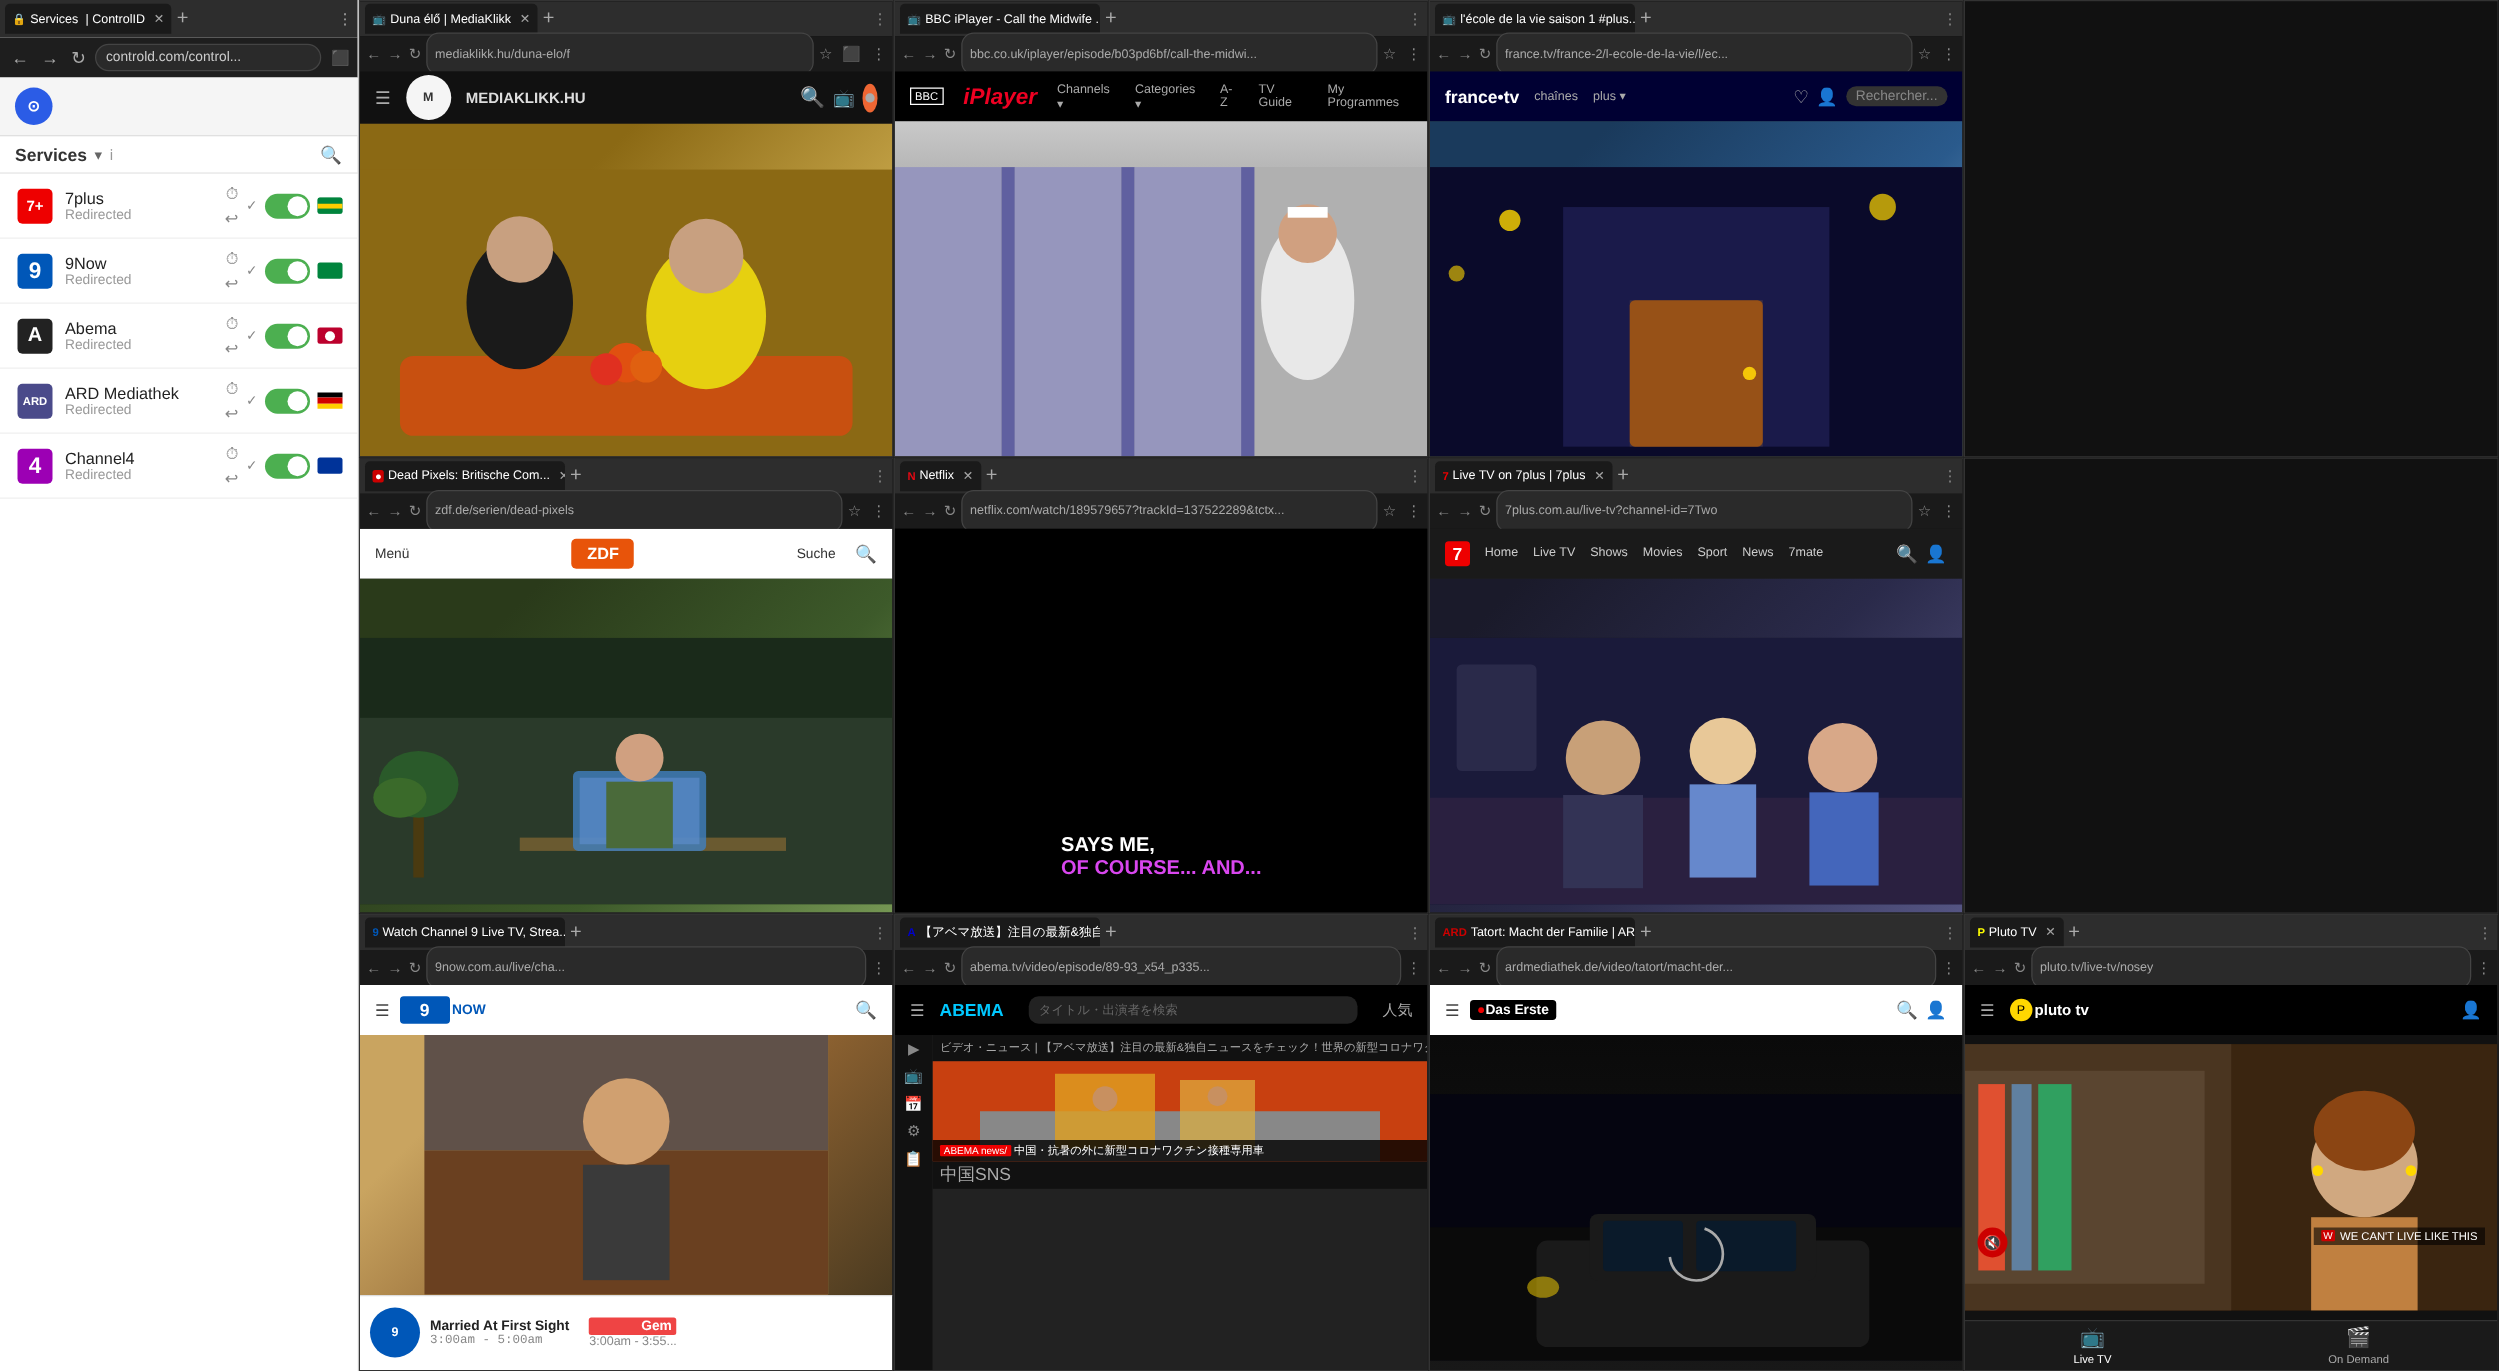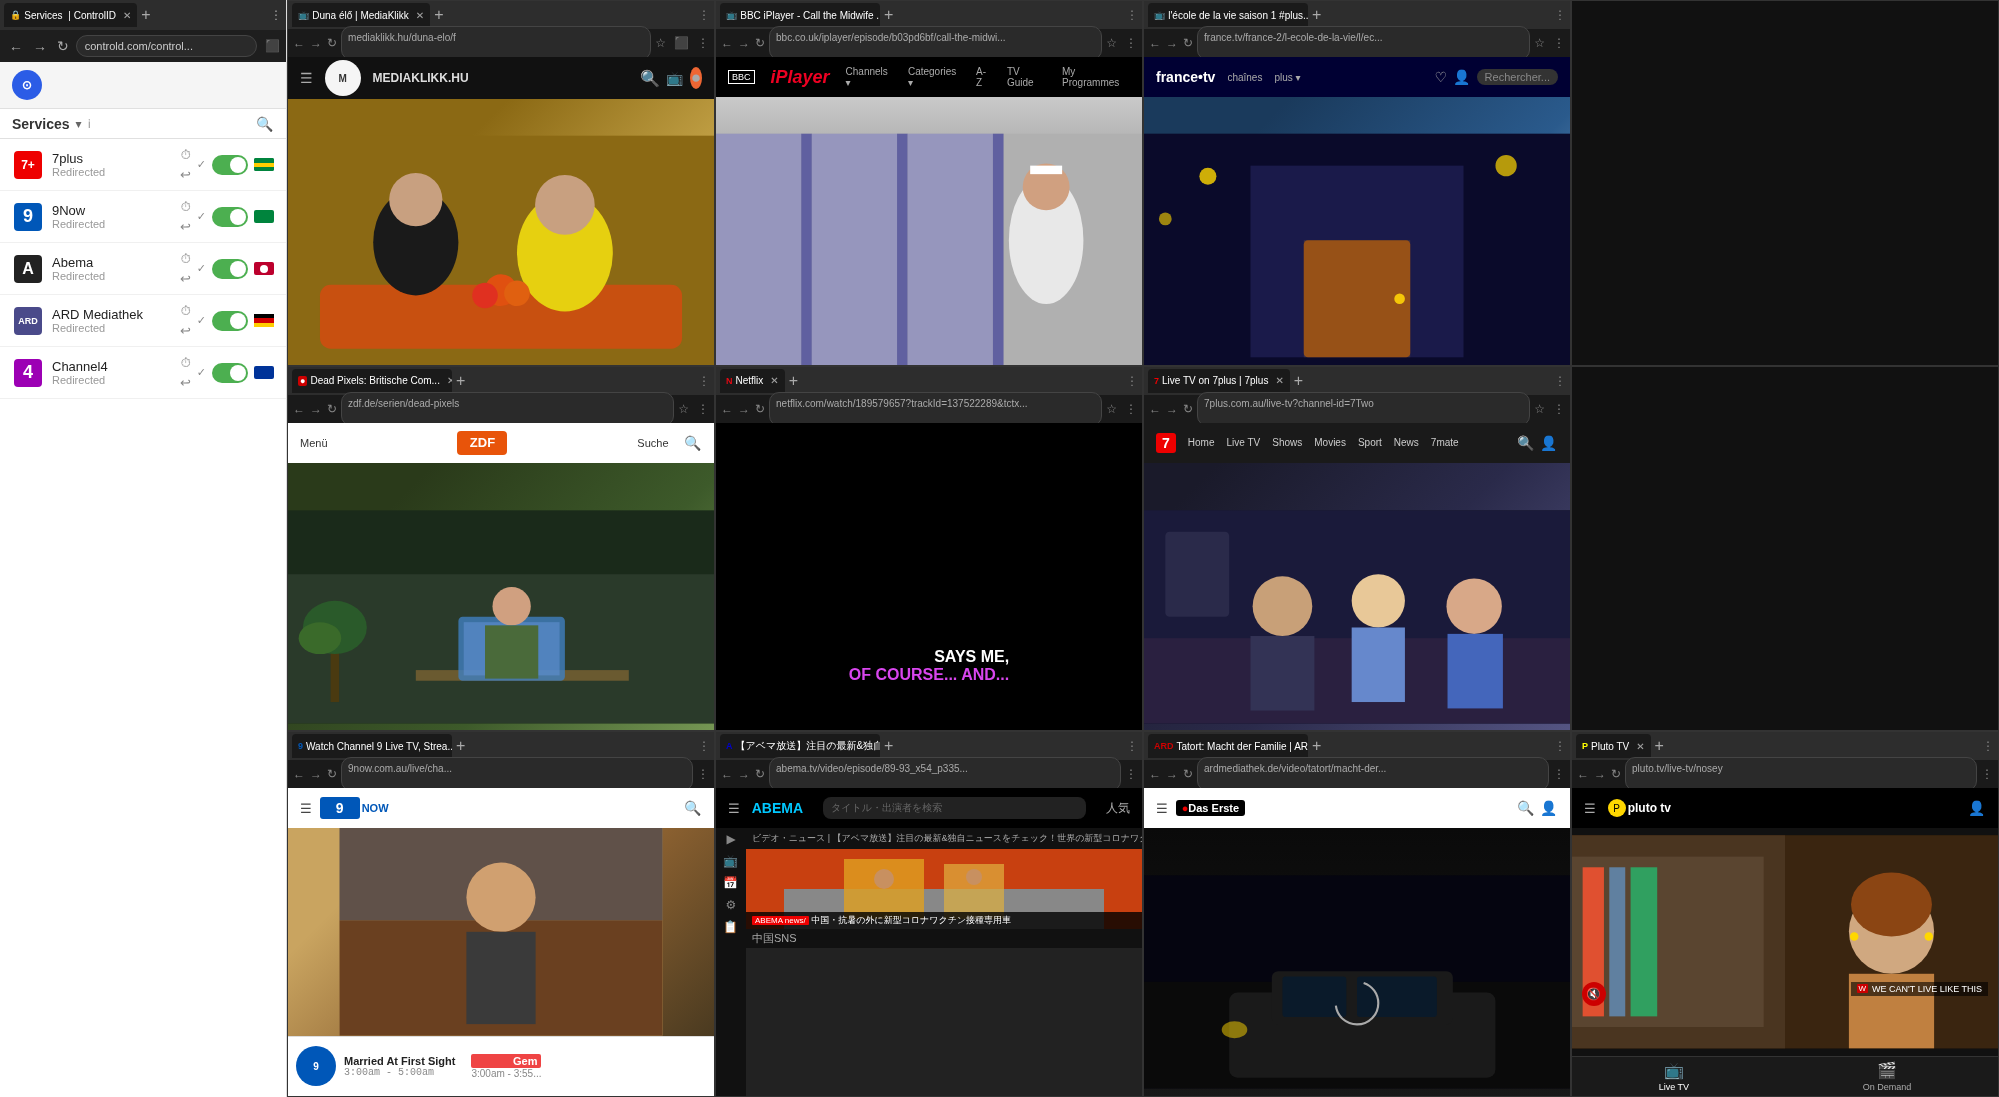--- a/index.html
+++ b/index.html
@@ -280,21 +280,21 @@
     .stream-address {
       flex: 1;
       background: #2a2a2a;
       border: 1px solid #444;
       border-radius: 10px;
       height: 20px;
       padding: 16px 6px;
       font-size: 10px;
       color: #aaa;
       display: flex;
-      align-items: flex-end;
+      align-items: center;
       overflow: hidden;
       white-space: nowrap;
     }
 
     .stream-content {
       flex: 1;
       overflow: hidden;
       position: relative;
       background: #222;
     }
@@ -932,21 +932,21 @@
           <span>netflix.com/watch/189579657?trackId=137522289&amp;tctx...</span>
         </div>
         <div class="nav-icons">
           <span class="stream-nav-icon">☆</span>
           <span class="stream-nav-icon">⋮</span>
         </div>
       </div>
       <div class="stream-content netflix-content">
 
         <div style="width:100%;height:100%;background:#000;display:flex;align-items:center;justify-content:center;position:relative;">
-          <div style="position:absolute;bottom:46px;left:50%;transform:translateX(-50%);text-align:right;">
+          <div style="position:absolute;bottom:26px;left:50%;transform:translateX(-50%);text-align:left;">
             <div style="color:white;font-size:16px;font-weight:bold;text-shadow:2px 2px 4px #000;">SAYS ME,</div>
             <div style="color:#d946ef;font-size:16px;font-weight:bold;text-shadow:2px 2px 4px #000;">OF COURSE... AND...</div>
           </div>
         </div>
       </div>
     </div>
 
     <div class="stream-panel">
       <div class="stream-tab-bar">
         <div class="stream-tab active">
@@ -1142,21 +1142,21 @@
 
                 <circle cx="100" cy="30" r="10" fill="#c89060"></circle>
                 <circle cx="190" cy="28" r="8" fill="#c89060"></circle>
               </svg>
 
               <div style="position:absolute;bottom:0;left:0;right:0;background:rgba(0,0,0,0.8);padding:2px 6px;font-size:9px;color:#fff;">
                 <span style="background:#e00;color:white;padding:0 3px;font-size:8px;border-radius:1px;">ABEMA news/</span>
                 <span>中国・抗暑の外に新型コロナワクチン接種専用車</span>
               </div>
             </div>
-            <div style="padding:2px 6px;background:#111;font-size:11px;color:#aaa;">中国SNS</div>
+            <div style="padding:2px 6px;background:#111;font-size:14px;color:#aaa;">中国SNS</div>
           </div>
         </div>
       </div>
     </div>
 
     <div class="stream-panel">
       <div class="stream-tab-bar">
         <div class="stream-tab active">
           <span style="font-size:9px;color:#c00;font-weight:bold;">ARD</span>
           <span>Tatort: Macht der Familie | ARD ...</span>

